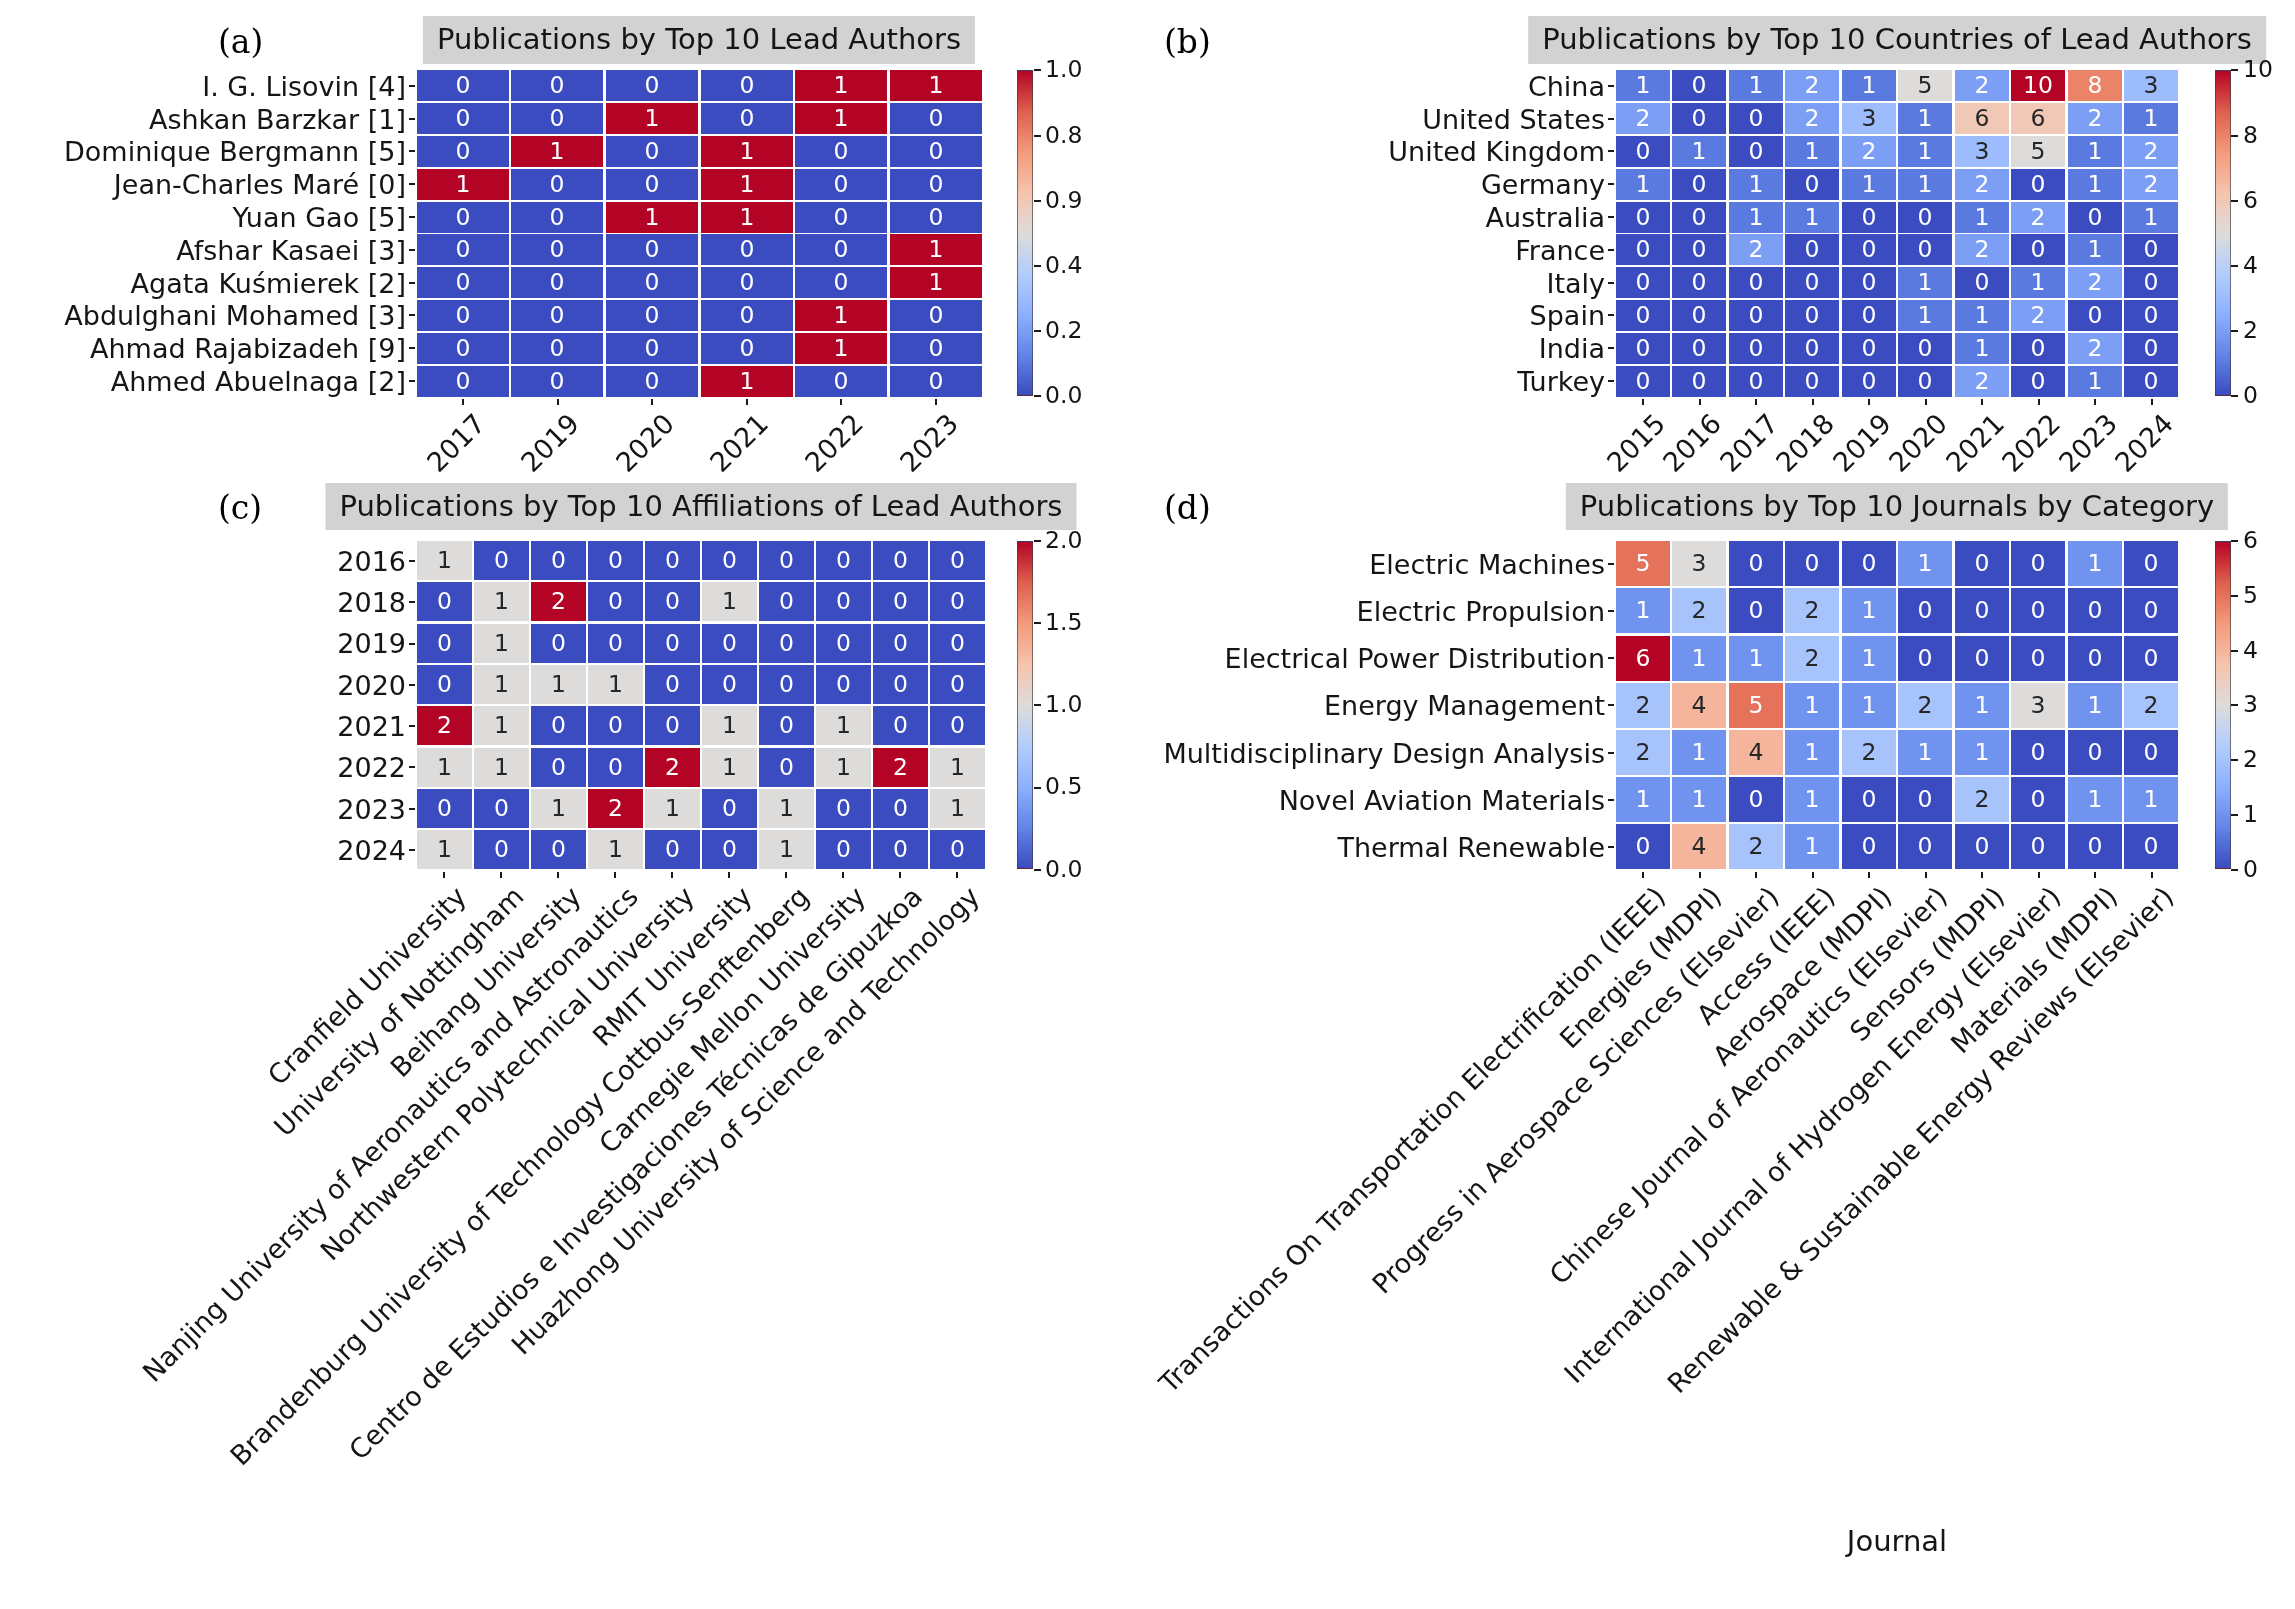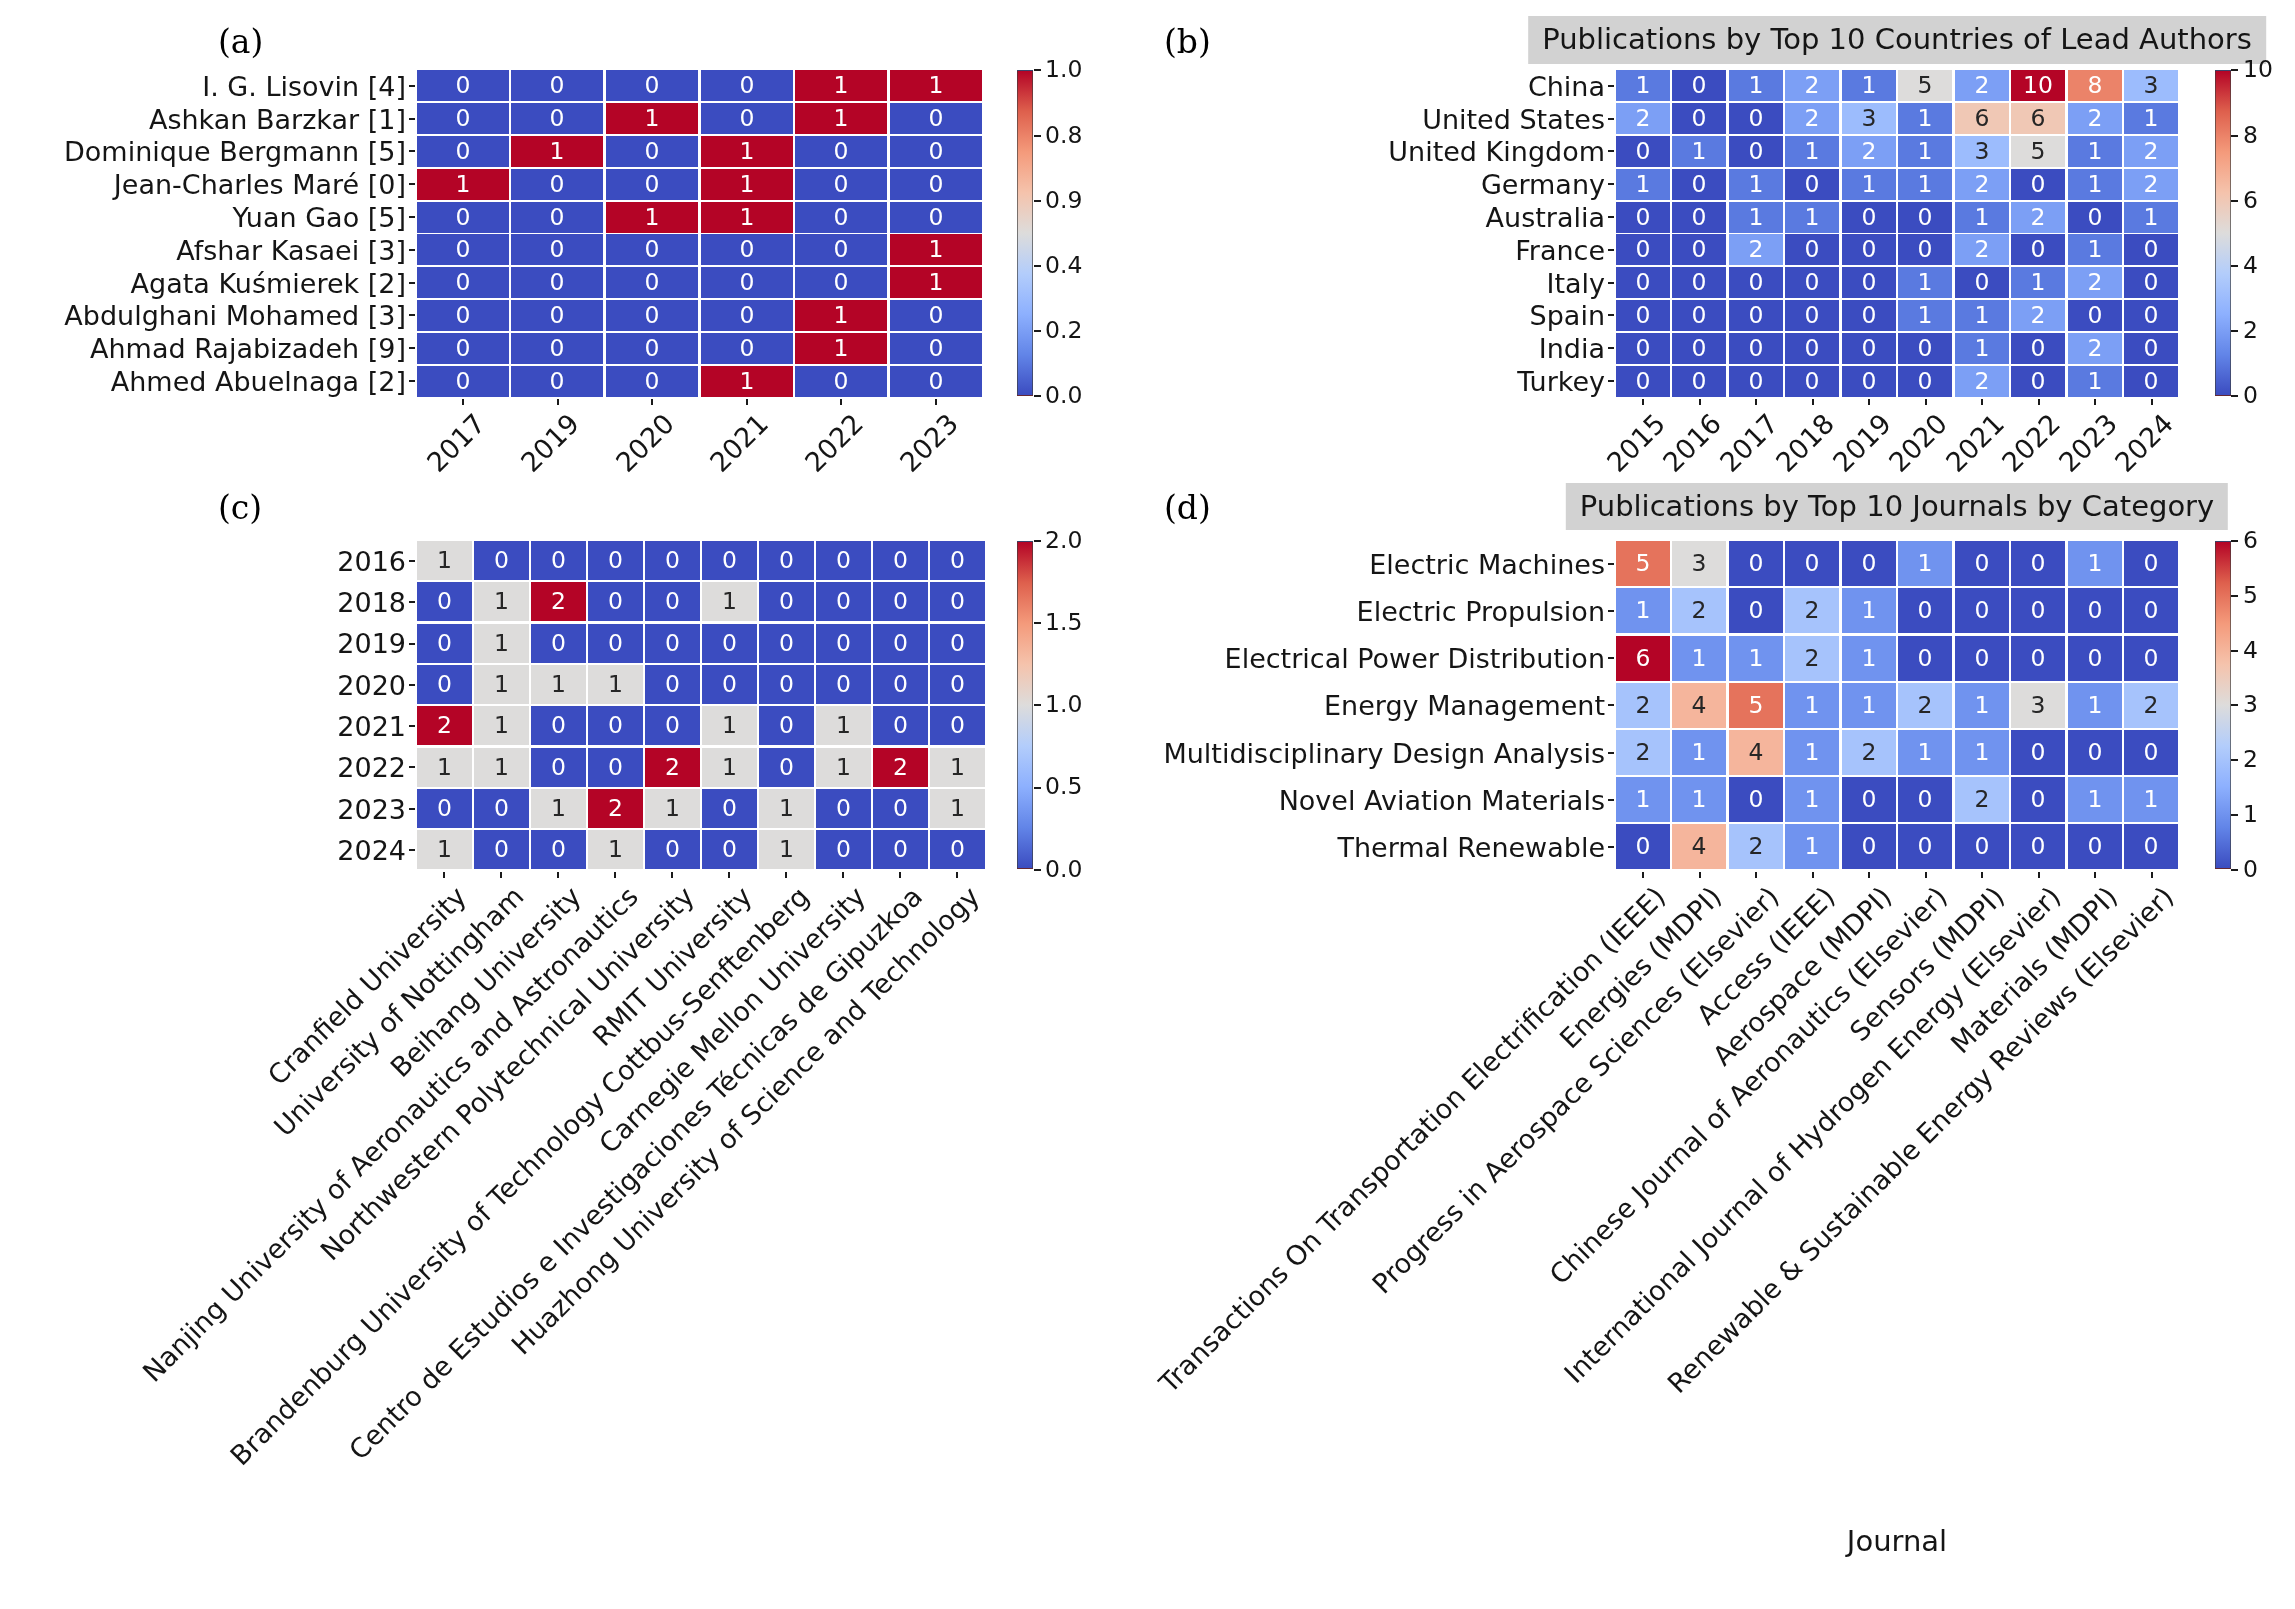--- a/index.html
+++ b/index.html
@@ -19,20 +19,21 @@
   .tick{position:absolute;background:#1a1a1a;}
   .cbar{position:absolute;box-sizing:border-box;border:1.2px solid rgba(60,60,60,0.65);}
   .cblab{position:absolute;transform:translateY(-50%);font-size:23.5px;color:#151515;line-height:1;}
 </style>
 </head>
 <body>
 
 <div id="fig">
 
   <div class="pletter" style="left:218px;top:24.6px">(a)</div>
+  <div class="ptitle" style="left: 699px; top: 16.4px; background: rgb(210, 210, 210);">Publications by Top 10 Lead Authors</div>
   <div>
       <div class="cell" style="left: 417px; top: 70px; width: 92px; height: 31px; background: rgb(59, 76, 192); color: rgb(255, 255, 255);">0</div>
       <div class="cell" style="left: 511px; top: 70px; width: 92px; height: 31px; background: rgb(59, 76, 192); color: rgb(255, 255, 255);">0</div>
       <div class="cell" style="left: 606px; top: 70px; width: 92px; height: 31px; background: rgb(59, 76, 192); color: rgb(255, 255, 255);">0</div>
       <div class="cell" style="left: 701px; top: 70px; width: 92px; height: 31px; background: rgb(59, 76, 192); color: rgb(255, 255, 255);">0</div>
       <div class="cell" style="left: 795px; top: 70px; width: 92px; height: 31px; background: rgb(180, 4, 38); color: rgb(255, 255, 255);">1</div>
       <div class="cell" style="left: 890px; top: 70px; width: 92px; height: 31px; background: rgb(180, 4, 38); color: rgb(255, 255, 255);">1</div>
       <div class="cell" style="left: 417px; top: 103px; width: 92px; height: 31px; background: rgb(59, 76, 192); color: rgb(255, 255, 255);">0</div>
       <div class="cell" style="left: 511px; top: 103px; width: 92px; height: 31px; background: rgb(59, 76, 192); color: rgb(255, 255, 255);">0</div>
       <div class="cell" style="left: 606px; top: 103px; width: 92px; height: 31px; background: rgb(180, 4, 38); color: rgb(255, 255, 255);">1</div>
@@ -286,20 +287,21 @@
       <div class="cblab" style="left: 2243px; top: 201px;">6</div>
       <div class="tick" style="left: 2231px; top: 265px; width: 7px; height: 1.8px;"></div>
       <div class="cblab" style="left: 2243px; top: 266px;">4</div>
       <div class="tick" style="left: 2231px; top: 330px; width: 7px; height: 1.8px;"></div>
       <div class="cblab" style="left: 2243px; top: 331px;">2</div>
       <div class="tick" style="left: 2231px; top: 395px; width: 7px; height: 1.8px;"></div>
       <div class="cblab" style="left: 2243px; top: 396px;">0</div>
     </div>
 
   <div class="pletter" style="left:218px;top:491px">(c)</div>
+  <div class="ptitle" style="left: 701px; top: 483px; background: rgb(210, 210, 210);">Publications by Top 10 Affiliations of Lead Authors</div>
   <div>
       <div class="cell" style="left: 417px; top: 541px; width: 55px; height: 39px; background: rgb(221, 220, 219); color: rgb(38, 38, 38);">1</div>
       <div class="cell" style="left: 474px; top: 541px; width: 55px; height: 39px; background: rgb(59, 76, 192); color: rgb(255, 255, 255);">0</div>
       <div class="cell" style="left: 531px; top: 541px; width: 55px; height: 39px; background: rgb(59, 76, 192); color: rgb(255, 255, 255);">0</div>
       <div class="cell" style="left: 588px; top: 541px; width: 55px; height: 39px; background: rgb(59, 76, 192); color: rgb(255, 255, 255);">0</div>
       <div class="cell" style="left: 645px; top: 541px; width: 55px; height: 39px; background: rgb(59, 76, 192); color: rgb(255, 255, 255);">0</div>
       <div class="cell" style="left: 702px; top: 541px; width: 55px; height: 39px; background: rgb(59, 76, 192); color: rgb(255, 255, 255);">0</div>
       <div class="cell" style="left: 759px; top: 541px; width: 55px; height: 39px; background: rgb(59, 76, 192); color: rgb(255, 255, 255);">0</div>
       <div class="cell" style="left: 816px; top: 541px; width: 55px; height: 39px; background: rgb(59, 76, 192); color: rgb(255, 255, 255);">0</div>
       <div class="cell" style="left: 873px; top: 541px; width: 55px; height: 39px; background: rgb(59, 76, 192); color: rgb(255, 255, 255);">0</div>

